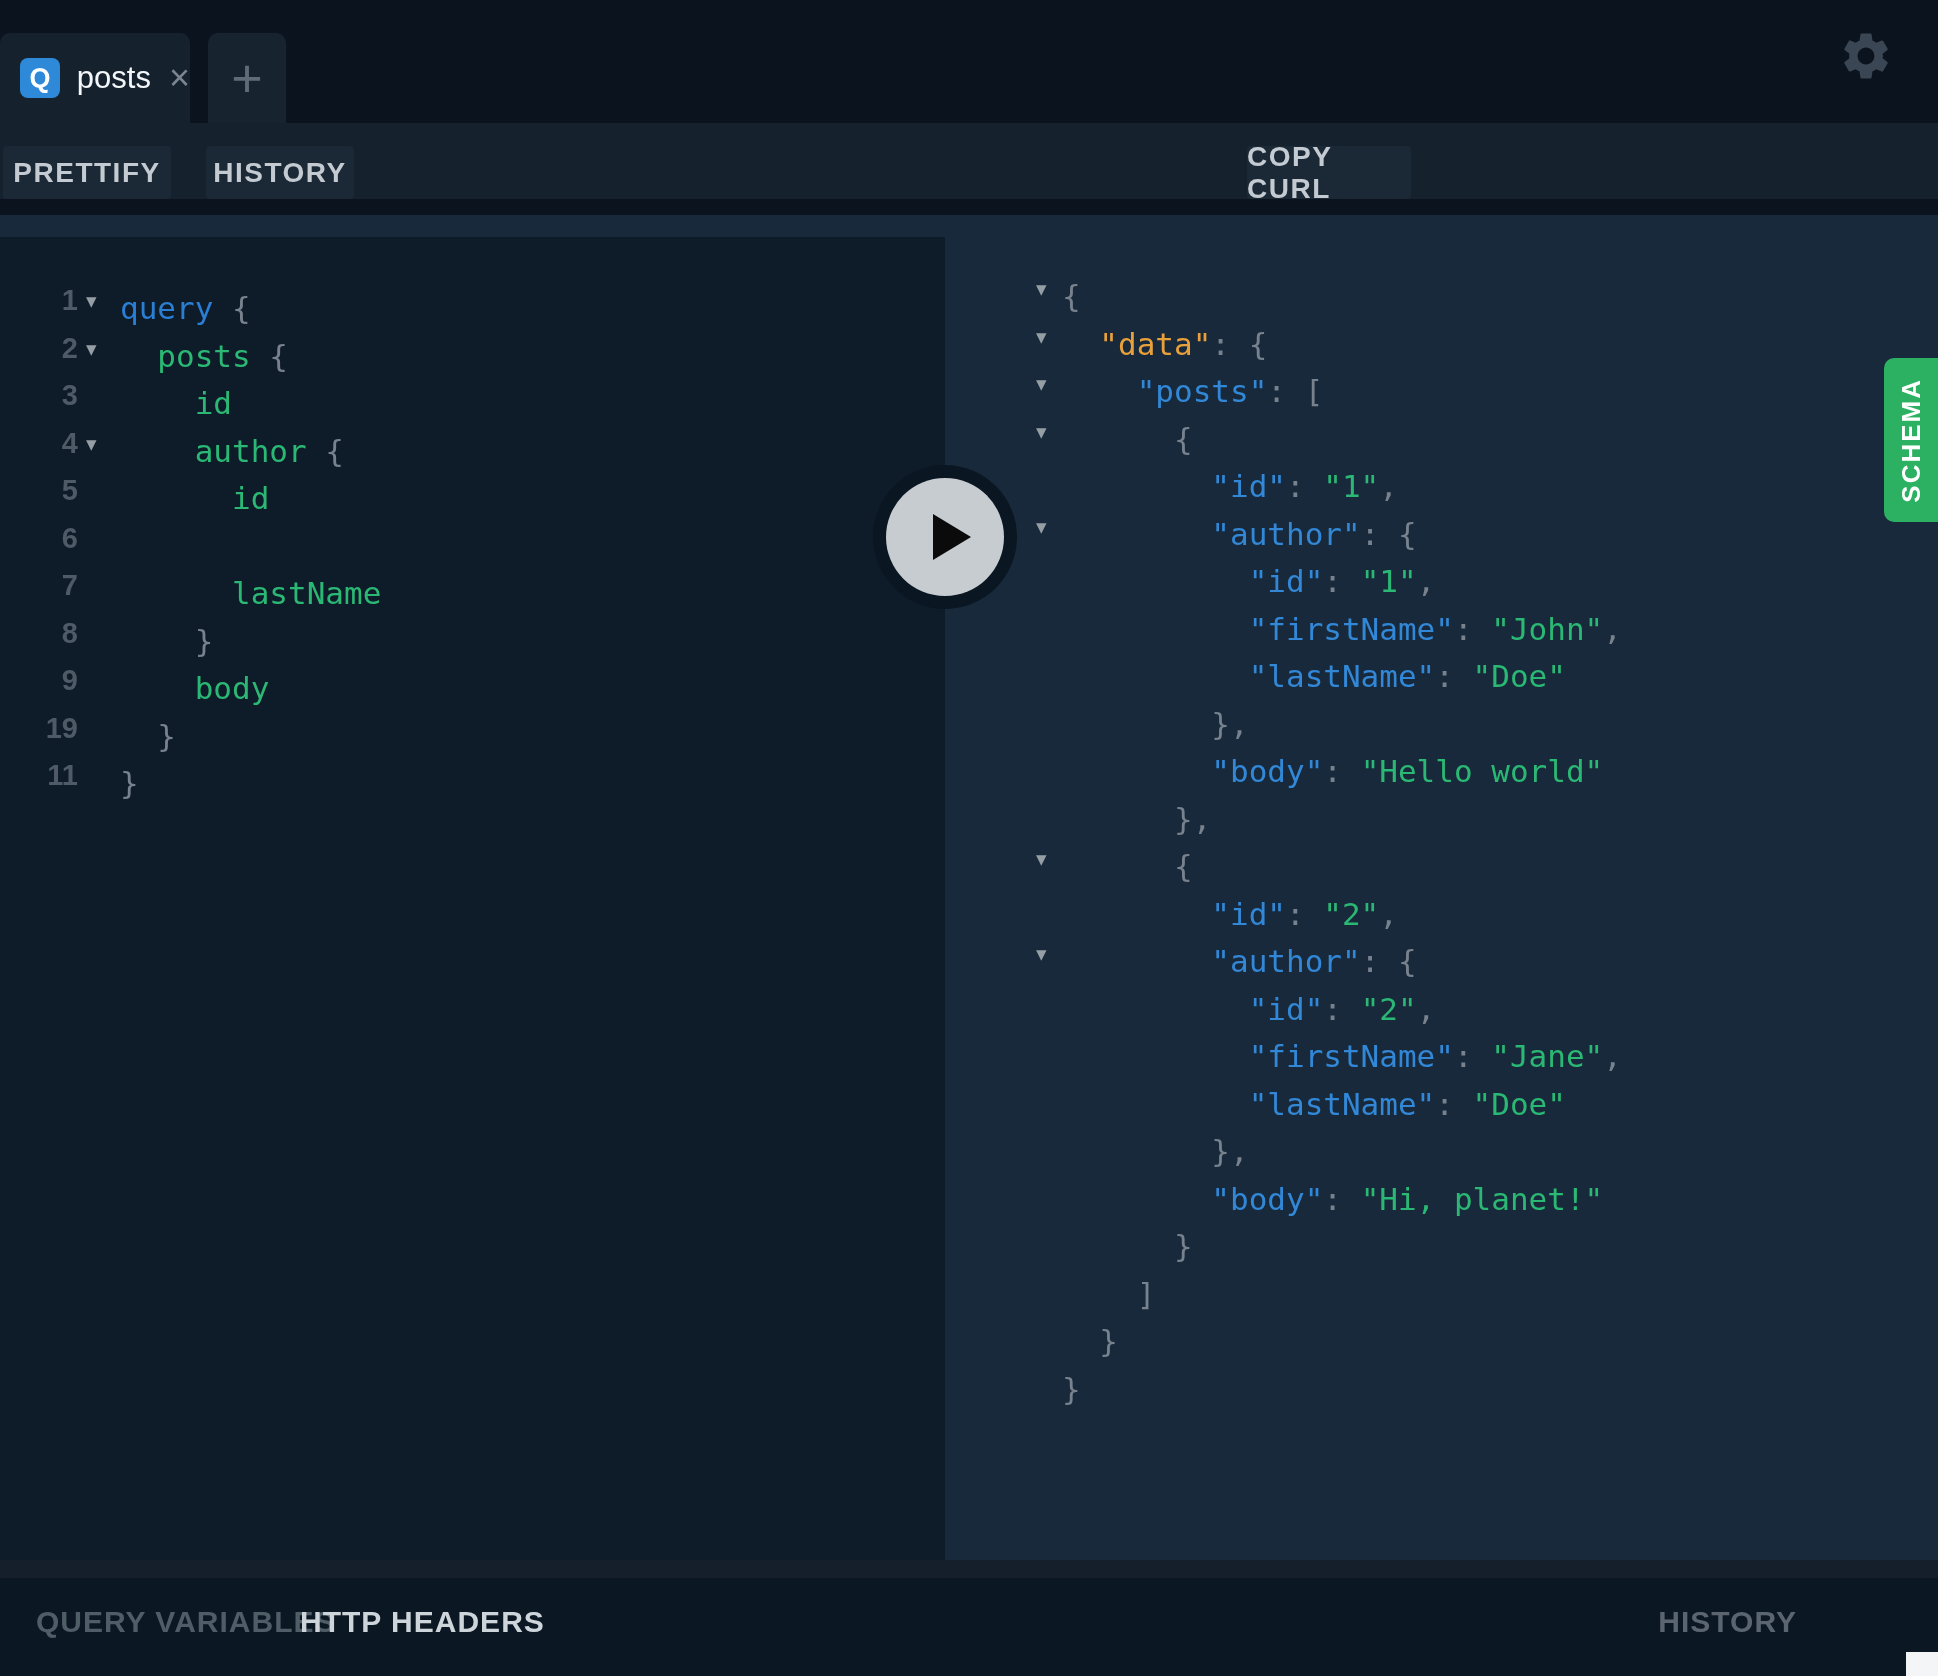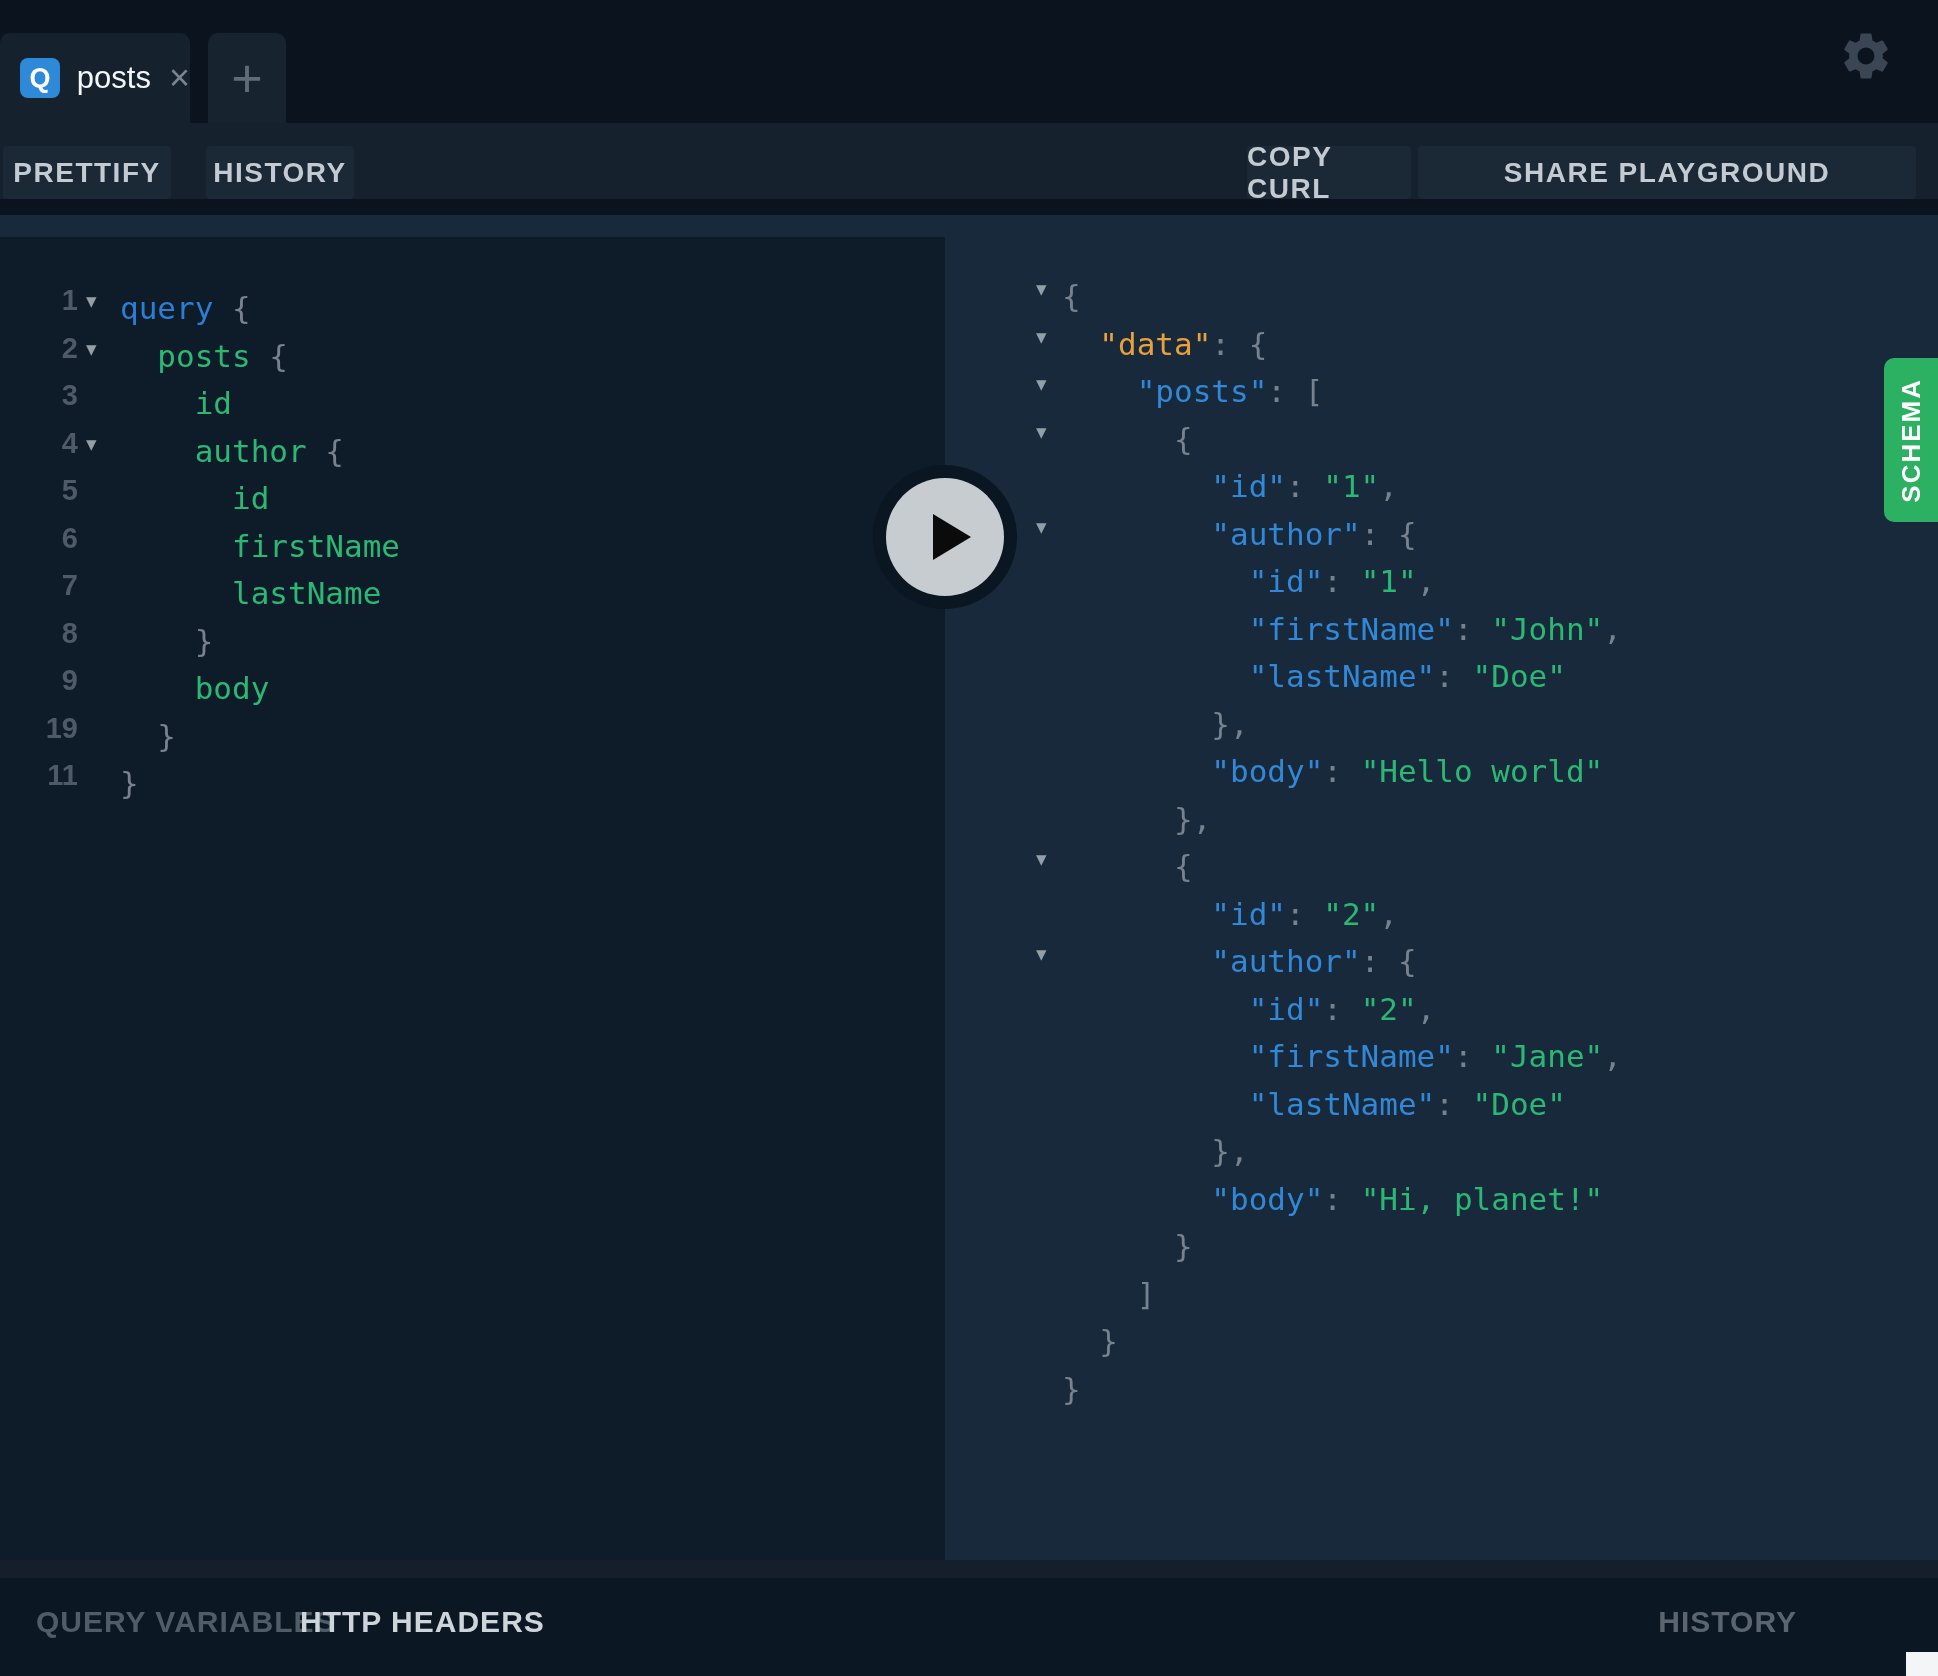--- a/index.html
+++ b/index.html
@@ -86,32 +86,31 @@
     <svg viewBox="0 0 24 24">
         <path d="M19.14,12.94c0.04-0.3,0.06-0.61,0.06-0.94c0-0.32-0.02-0.64-0.07-0.94l2.03-1.58c0.18-0.14,0.23-0.41,0.12-0.61 l-1.92-3.32c-0.12-0.22-0.37-0.29-0.59-0.22l-2.39,0.96c-0.5-0.38-1.03-0.7-1.62-0.94L14.4,2.81c-0.04-0.24-0.24-0.41-0.48-0.41 h-3.84c-0.24,0-0.43,0.17-0.47,0.41L9.25,5.35C8.66,5.59,8.12,5.92,7.63,6.29L5.24,5.33c-0.22-0.08-0.47,0-0.59,0.22L2.74,8.87 C2.62,9.08,2.66,9.34,2.86,9.48l2.03,1.58C4.84,11.36,4.8,11.69,4.8,12s0.02,0.64,0.07,0.94l-2.03,1.58 c-0.18,0.14-0.23,0.41-0.12,0.61l1.92,3.32c0.12,0.22,0.37,0.29,0.59,0.22l2.39-0.96c0.5,0.38,1.03,0.7,1.62,0.94l0.36,2.54 c0.05,0.24,0.24,0.41,0.48,0.41h3.84c0.24,0,0.44-0.17,0.47-0.41l0.36-2.54c0.59-0.24,1.13-0.56,1.62-0.94l2.39,0.96 c0.22,0.08,0.47,0,0.59-0.22l1.92-3.32c0.12-0.22,0.07-0.47-0.12-0.61L19.14,12.94z M12,15.6c-1.98,0-3.6-1.62-3.6-3.6 s1.62-3.6,3.6-3.6s3.6,1.62,3.6,3.6S13.98,15.6,12,15.6z"></path>
       </svg>
   </div>
 </div>
 
 <div class="toolbar">
   <div class="tb-btn tb-prettify">PRETTIFY</div>
   <div class="tb-btn tb-history">HISTORY</div>
   <div class="tb-btn tb-copycurl">COPY CURL</div>
-  <div class="tb-btn tb-share">SHARE PLAYGROUND</div>
 </div>
 <div class="header-gap"></div>
 
 <div class="panes">
   <div class="editor-pane" id="editor-pane">
       <div class="code-line" style="top: 39px;"><span class="gutter-num">1</span><span class="fold fold-ed">▾</span><span class="code-text code-ed"><span class="tok-kw">query</span><span class="tok-pun"> {</span></span></div>
       <div class="code-line" style="top: 86.5px;"><span class="gutter-num">2</span><span class="fold fold-ed">▾</span><span class="code-text code-ed"><span class="tok-fld">  posts</span><span class="tok-pun"> {</span></span></div>
       <div class="code-line" style="top: 134px;"><span class="gutter-num">3</span><span class="code-text code-ed"><span class="tok-fld">    id</span></span></div>
       <div class="code-line" style="top: 181.5px;"><span class="gutter-num">4</span><span class="fold fold-ed">▾</span><span class="code-text code-ed"><span class="tok-fld">    author</span><span class="tok-pun"> {</span></span></div>
       <div class="code-line" style="top: 229px;"><span class="gutter-num">5</span><span class="code-text code-ed"><span class="tok-fld">      id</span></span></div>
-      <div class="code-line" style="top: 276.5px;"><span class="gutter-num">6</span><span class="code-text code-ed"><span class="tok-fld">      firstName</span></span></div>
+      <div class="code-line" style="top: 276.5px;"><span class="gutter-num">6</span></div>
       <div class="code-line" style="top: 324px;"><span class="gutter-num">7</span><span class="code-text code-ed"><span class="tok-fld">      lastName</span></span></div>
       <div class="code-line" style="top: 371.5px;"><span class="gutter-num">8</span><span class="code-text code-ed"><span class="tok-pun">    }</span></span></div>
       <div class="code-line" style="top: 419px;"><span class="gutter-num">9</span><span class="code-text code-ed"><span class="tok-fld">    body</span></span></div>
       <div class="code-line" style="top: 466.5px;"><span class="gutter-num">19</span><span class="code-text code-ed"><span class="tok-pun">  }</span></span></div>
       <div class="code-line" style="top: 514px; padding-left: 40px;"><span class="gutter-num">11</span><span class="code-text code-ed"><span class="tok-pun">}</span></span></div>
     </div>
   <div id="results-pane" style="position: absolute; left: 945px; top: 0px; width: 993px; height: 1345px;">
       <div class="code-line" style="top: 49px;"><span class="fold fold-res">▾</span><span class="code-text code-res"><span class="tok-pun">{</span></span></div>
       <div class="code-line" style="top: 96.5px;"><span class="fold fold-res">▾</span><span class="code-text code-res"><span class="tok-pun">  </span><span class="tok-dat">"data"</span><span class="tok-pun">: {</span></span></div>
       <div class="code-line" style="top: 144px;"><span class="fold fold-res">▾</span><span class="code-text code-res"><span class="tok-pun">    </span><span class="tok-key">"posts"</span><span class="tok-pun">: [</span></span></div>

